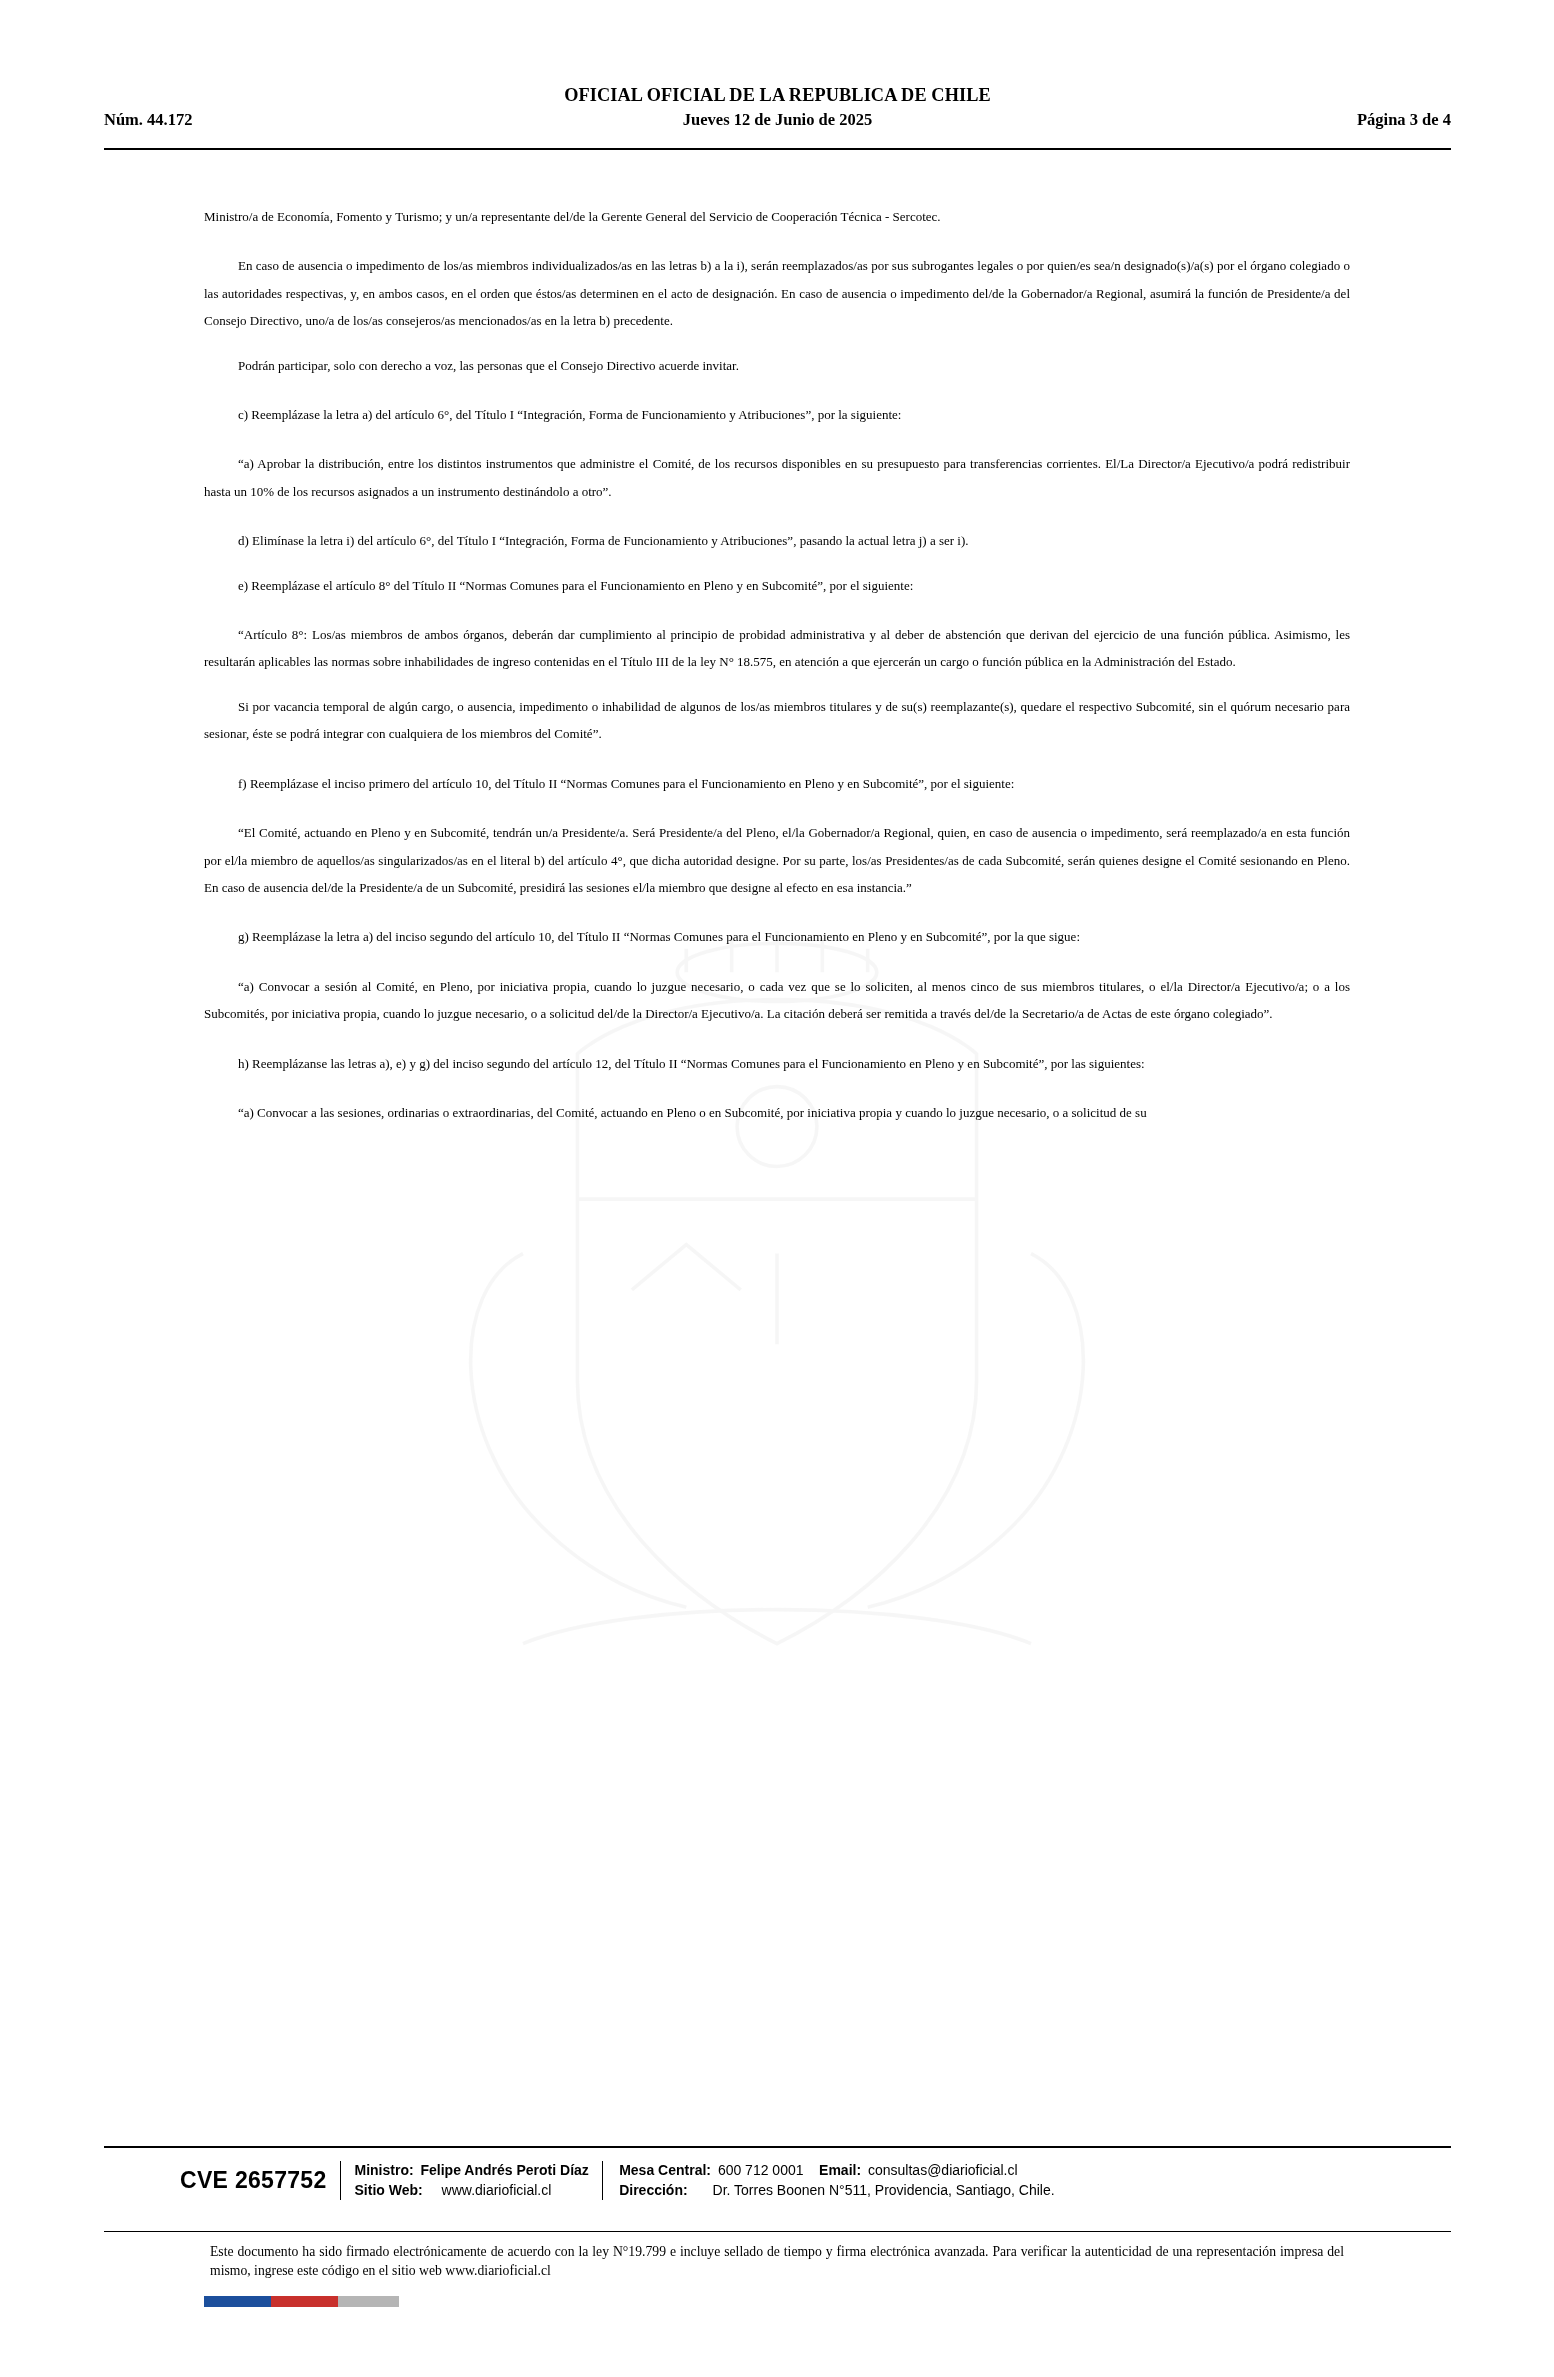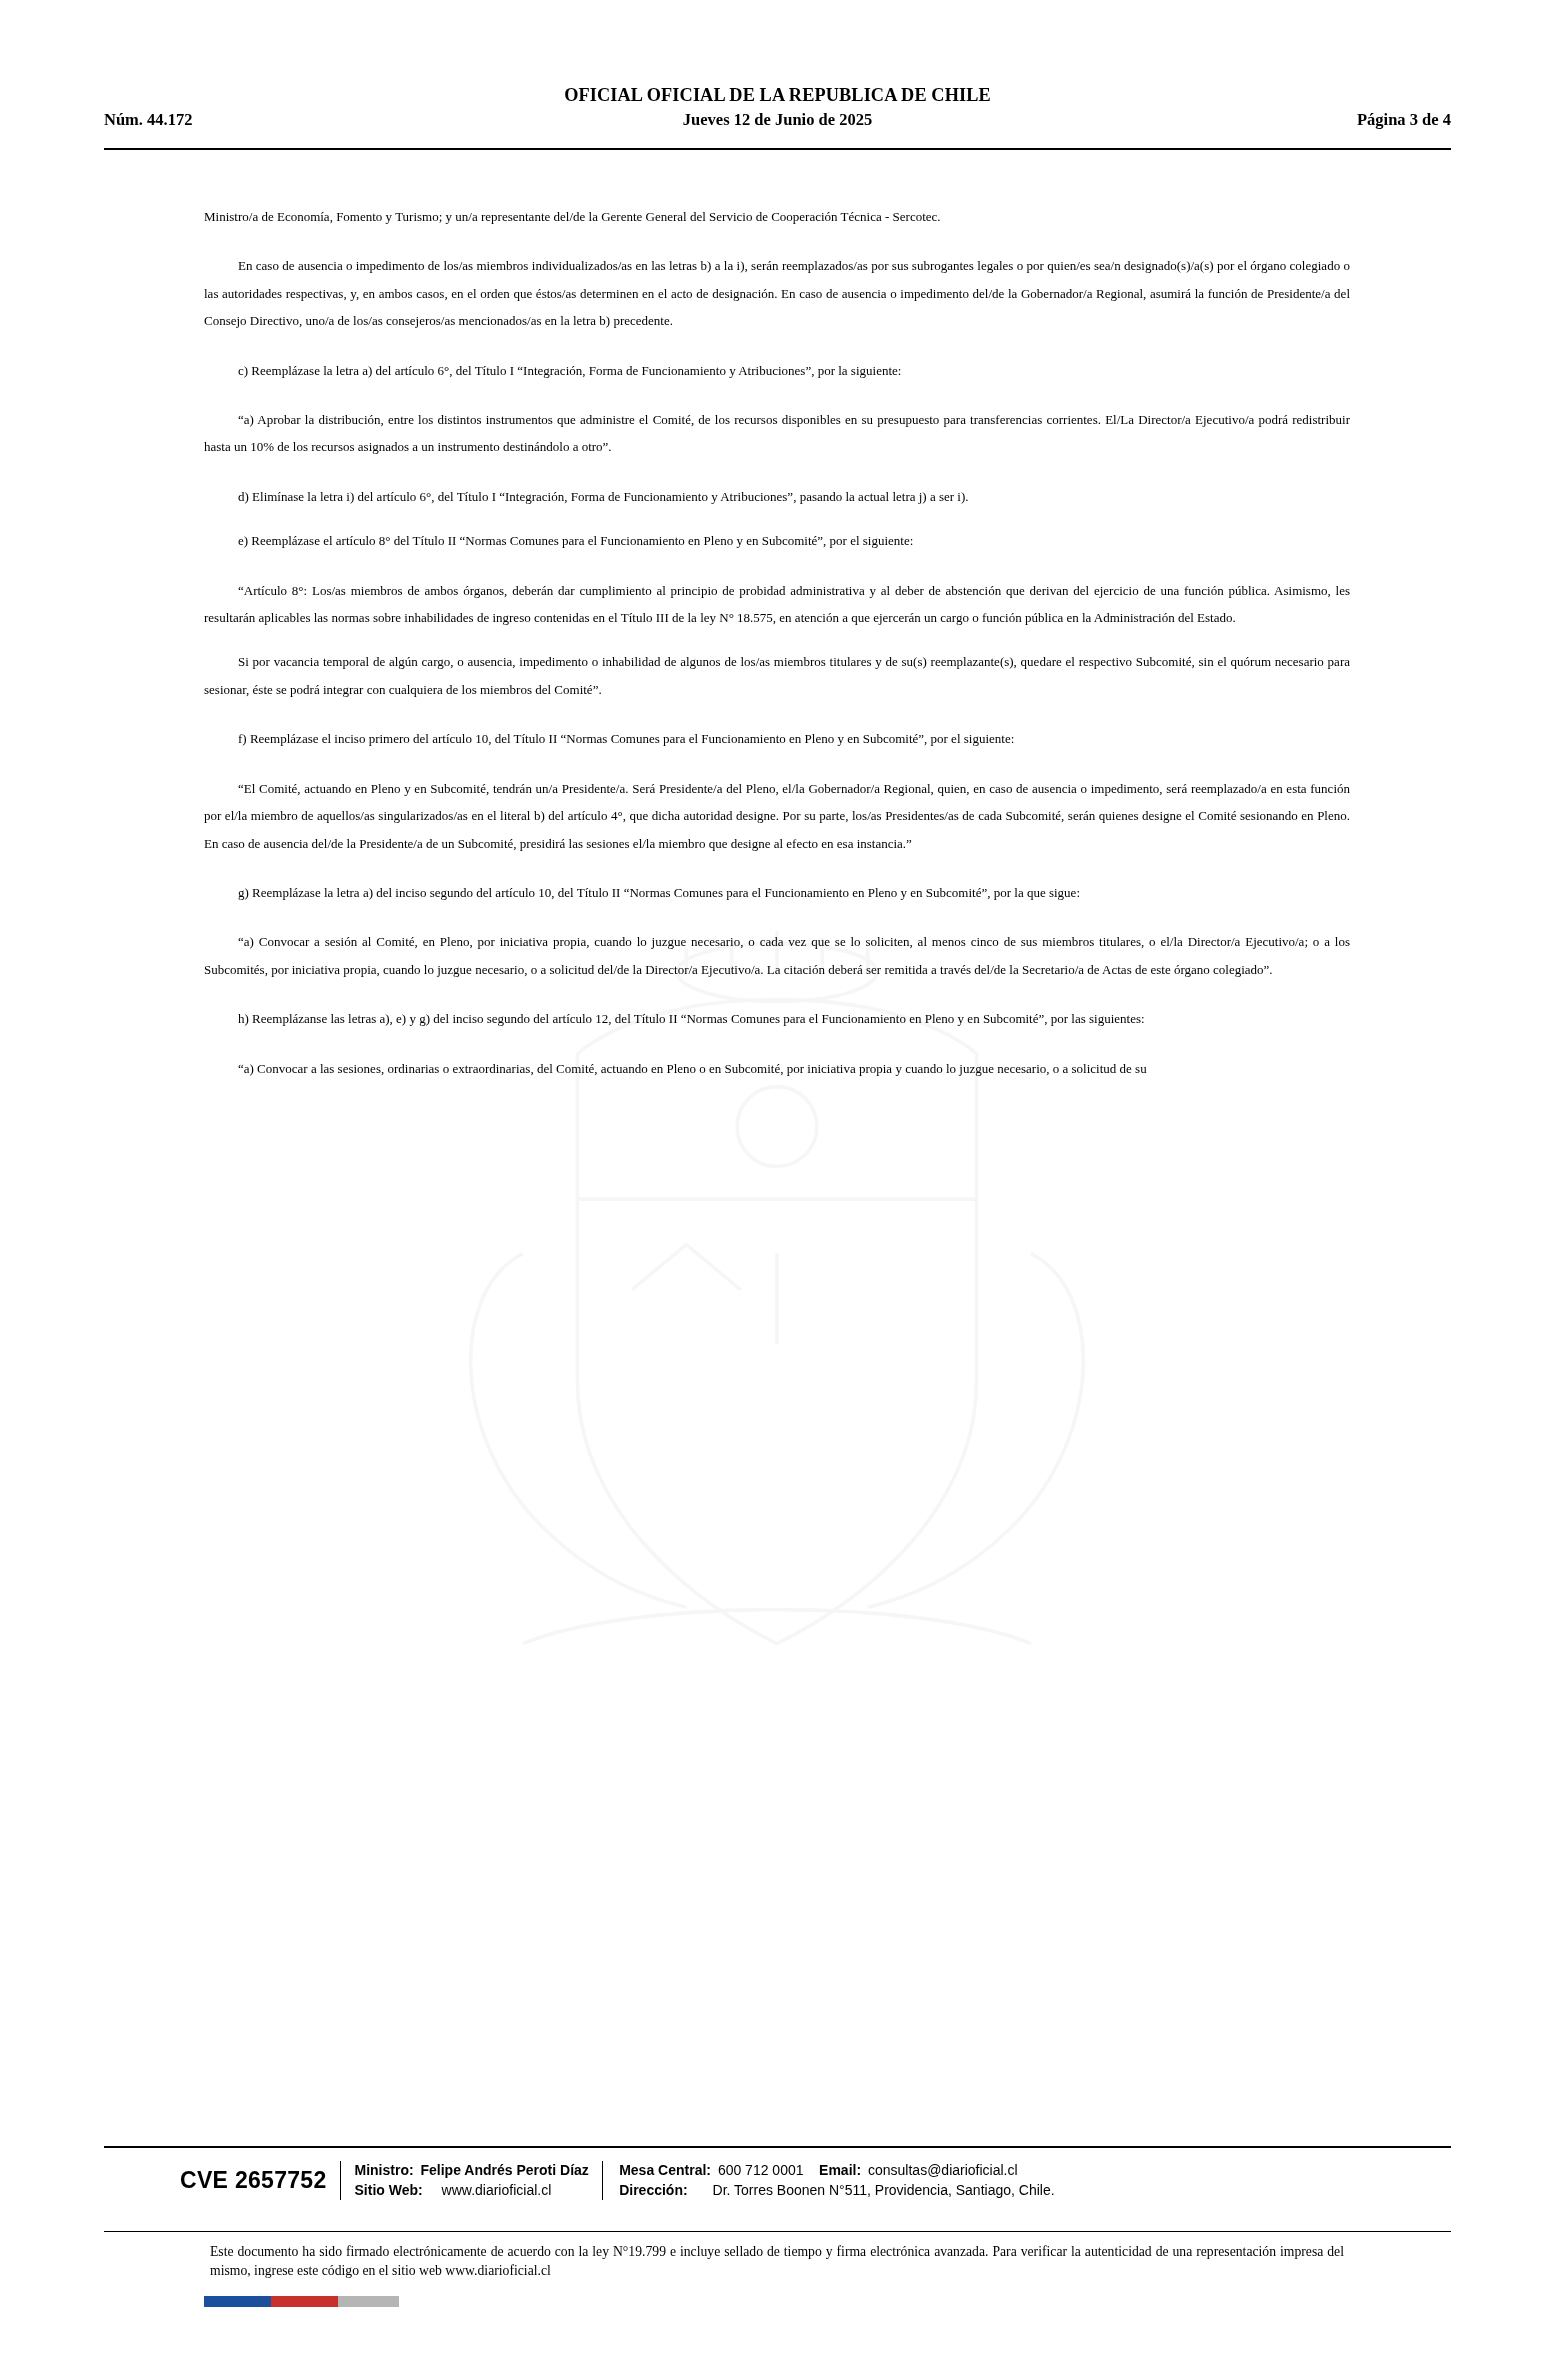--- a/index.html
+++ b/index.html
@@ -194,20 +194,21 @@
       <div class="header-left">Núm. 44.172</div>
       <div class="header-center">Jueves 12 de Junio de 2025</div>
       <div class="header-right">Página 3 de 4</div>
     </div>
   </div>
   <div class="header-rule"></div>
 
   <div class="content">
     <p>Ministro/a de Economía, Fomento y Turismo; y un/a representante del/de la Gerente General del Servicio de Cooperación Técnica - Sercotec.</p>
     <p class="indent gap">En caso de ausencia o impedimento de los/as miembros individualizados/as en las letras b) a la i), serán reemplazados/as por sus subrogantes legales o por quien/es sea/n designado(s)/a(s) por el órgano colegiado o las autoridades respectivas, y, en ambos casos, en el orden que éstos/as determinen en el acto de designación. En caso de ausencia o impedimento del/de la Gobernador/a Regional, asumirá la función de Presidente/a del Consejo Directivo, uno/a de los/as consejeros/as mencionados/as en la letra b) precedente.</p>
+    <p class="indent">Podrán participar, solo con derecho a voz, las personas que el Consejo Directivo acuerde invitar.</p>
     <p class="indent gap">c) Reemplázase la letra a) del artículo 6°, del Título I “Integración, Forma de Funcionamiento y Atribuciones”, por la siguiente:</p>
     <p class="indent gap">“a) Aprobar la distribución, entre los distintos instrumentos que administre el Comité, de los recursos disponibles en su presupuesto para transferencias corrientes. El/La Director/a Ejecutivo/a podrá redistribuir hasta un 10% de los recursos asignados a un instrumento destinándolo a otro”.</p>
     <p class="indent gap">d) Elimínase la letra i) del artículo 6°, del Título I “Integración, Forma de Funcionamiento y Atribuciones”, pasando la actual letra j) a ser i).</p>
     <p class="indent">e) Reemplázase el artículo 8° del Título II “Normas Comunes para el Funcionamiento en Pleno y en Subcomité”, por el siguiente:</p>
     <p class="indent gap">“Artículo 8°: Los/as miembros de ambos órganos, deberán dar cumplimiento al principio de probidad administrativa y al deber de abstención que derivan del ejercicio de una función pública. Asimismo, les resultarán aplicables las normas sobre inhabilidades de ingreso contenidas en el Título III de la ley N° 18.575, en atención a que ejercerán un cargo o función pública en la Administración del Estado.</p>
     <p class="indent">Si por vacancia temporal de algún cargo, o ausencia, impedimento o inhabilidad de algunos de los/as miembros titulares y de su(s) reemplazante(s), quedare el respectivo Subcomité, sin el quórum necesario para sesionar, éste se podrá integrar con cualquiera de los miembros del Comité”.</p>
     <p class="indent gap">f) Reemplázase el inciso primero del artículo 10, del Título II “Normas Comunes para el Funcionamiento en Pleno y en Subcomité”, por el siguiente:</p>
     <p class="indent gap">“El Comité, actuando en Pleno y en Subcomité, tendrán un/a Presidente/a. Será Presidente/a del Pleno, el/la Gobernador/a Regional, quien, en caso de ausencia o impedimento, será reemplazado/a en esta función por el/la miembro de aquellos/as singularizados/as en el literal b) del artículo 4°, que dicha autoridad designe. Por su parte, los/as Presidentes/as de cada Subcomité, serán quienes designe el Comité sesionando en Pleno. En caso de ausencia del/de la Presidente/a de un Subcomité, presidirá las sesiones el/la miembro que designe al efecto en esa instancia.”</p>
     <p class="indent gap">g) Reemplázase la letra a) del inciso segundo del artículo 10, del Título II “Normas Comunes para el Funcionamiento en Pleno y en Subcomité”, por la que sigue:</p>
     <p class="indent gap">“a) Convocar a sesión al Comité, en Pleno, por iniciativa propia, cuando lo juzgue necesario, o cada vez que se lo soliciten, al menos cinco de sus miembros titulares, o el/la Director/a Ejecutivo/a; o a los Subcomités, por iniciativa propia, cuando lo juzgue necesario, o a solicitud del/de la Director/a Ejecutivo/a. La citación deberá ser remitida a través del/de la Secretario/a de Actas de este órgano colegiado”.</p>

